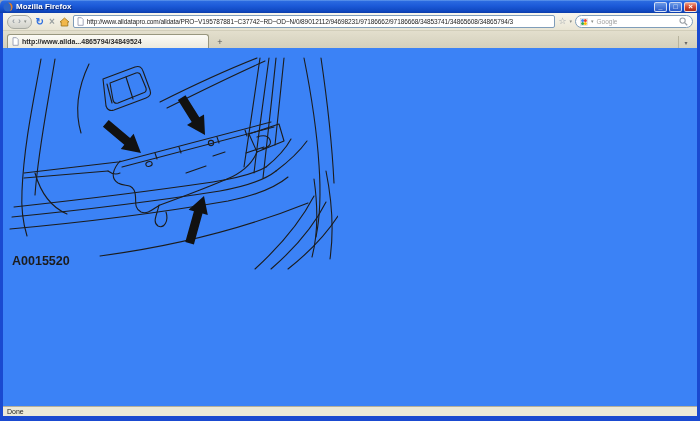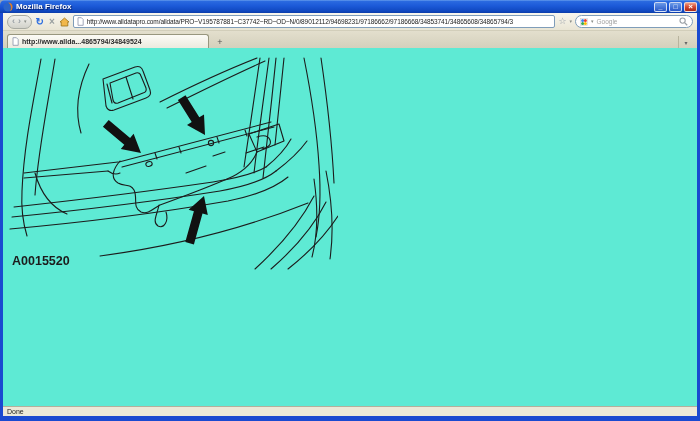--- a/index.html
+++ b/index.html
@@ -47,21 +47,21 @@
   .tab { height:14px; width:202px; background:linear-gradient(#fcfbf6,#eceade);
     border:1px solid #98967e; border-bottom:none; border-radius:3px 3px 0 0;
     display:flex; align-items:center; padding:0 4px; gap:3px; overflow:hidden; }
   .tab-title { font-size:7px; font-weight:bold; color:#2a2a2a; white-space:nowrap; }
   .newtab { width:16px; height:12px; margin-left:3px; font-size:9px; color:#555;
     display:flex; align-items:center; justify-content:center; border-radius:2px; line-height:1; }
   .alltabs { margin-left:auto; width:15px; height:12px; display:flex; align-items:center;
     justify-content:center; font-size:6px; color:#666; border-left:1px solid #b8b49e; }
 
   
-  .content { flex:1; background:#5eead4; position:relative; overflow:hidden;padding-left:44px; }
+  .content { flex:1; background:#3b82f6; position:relative; overflow:hidden;padding-left:44px; }
   .diagram { position:absolute; left:5px; top:9px; }
 
   
   .statusbar { flex:0 0 10px; background:#ece9d8; border-top:1px solid #b4b09c;
     display:flex; align-items:center; padding:0 4px; }
   .status-text { font-size:7px; color:#1c1c1c; line-height:1; }
 </style>
 </head>
 <body>
 

